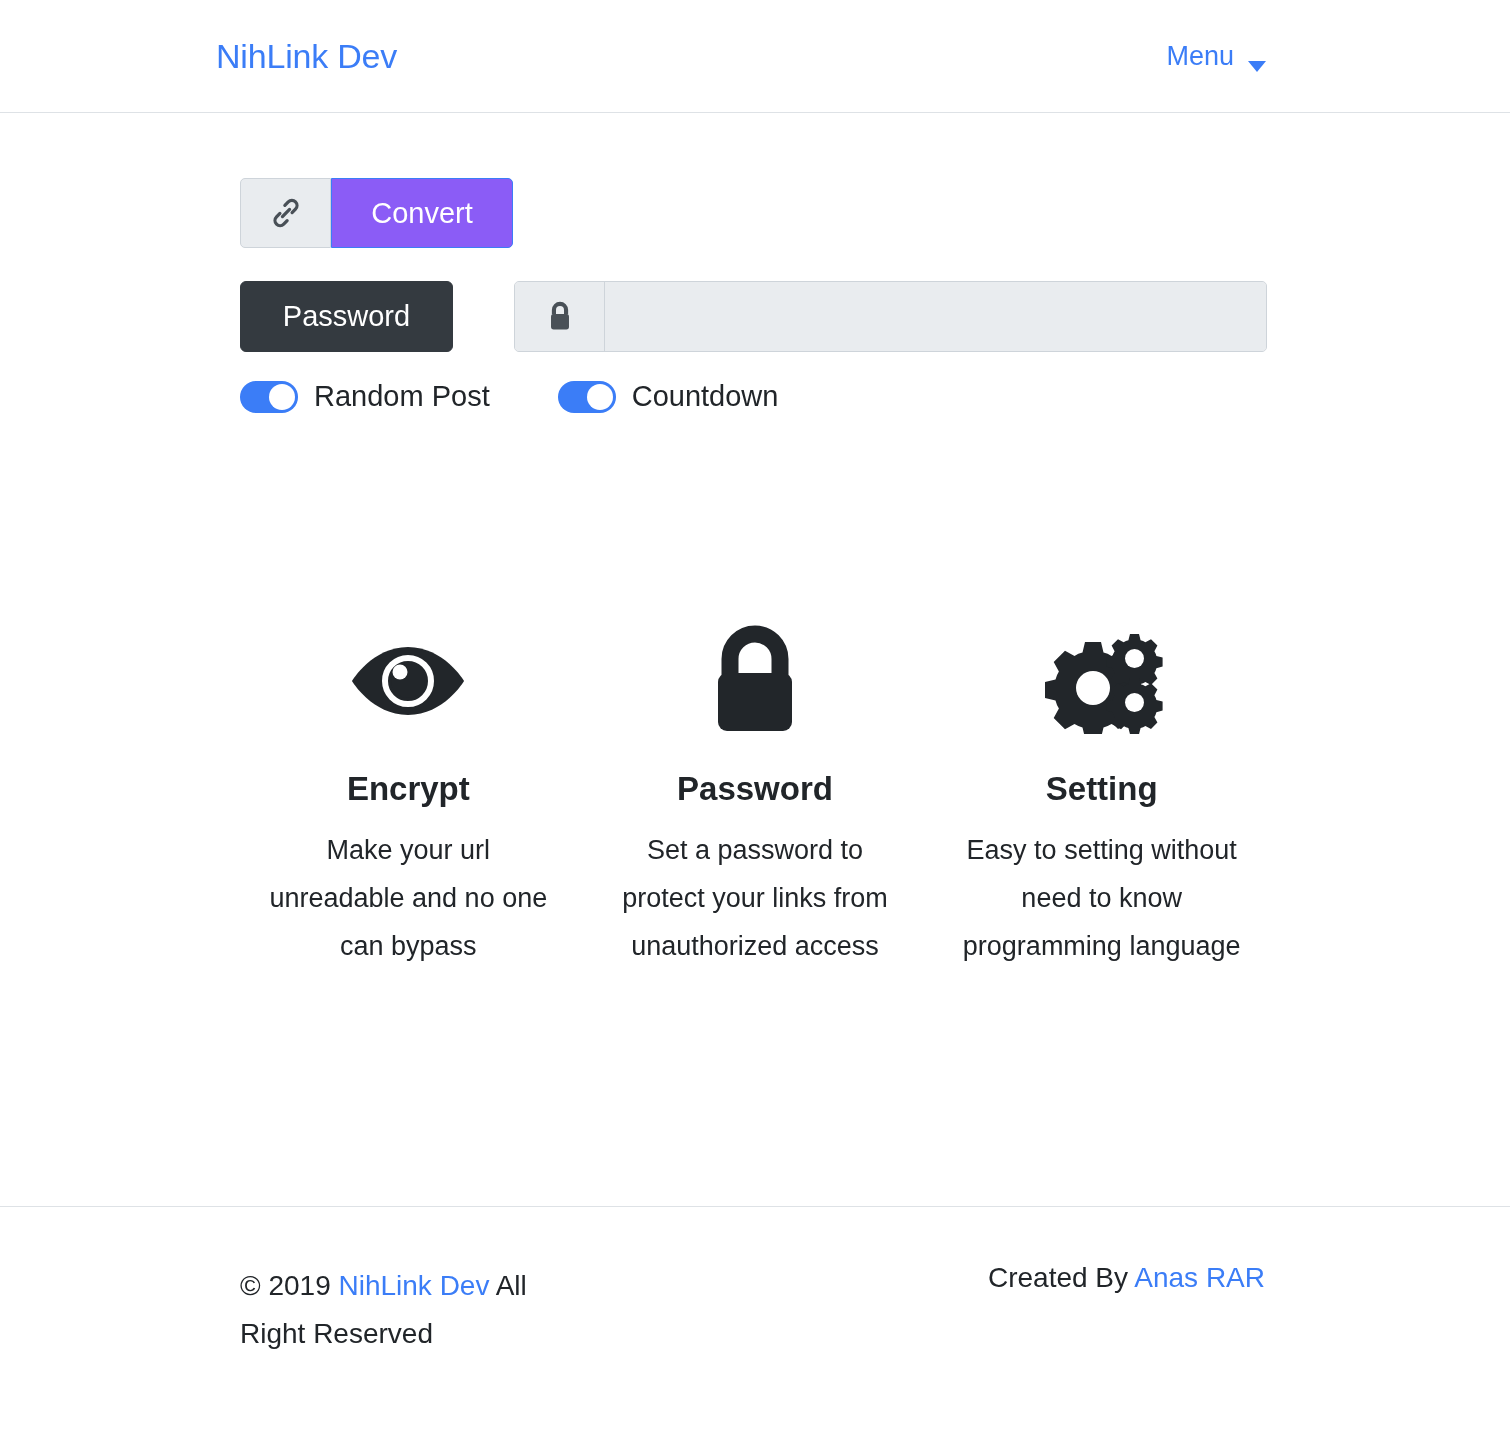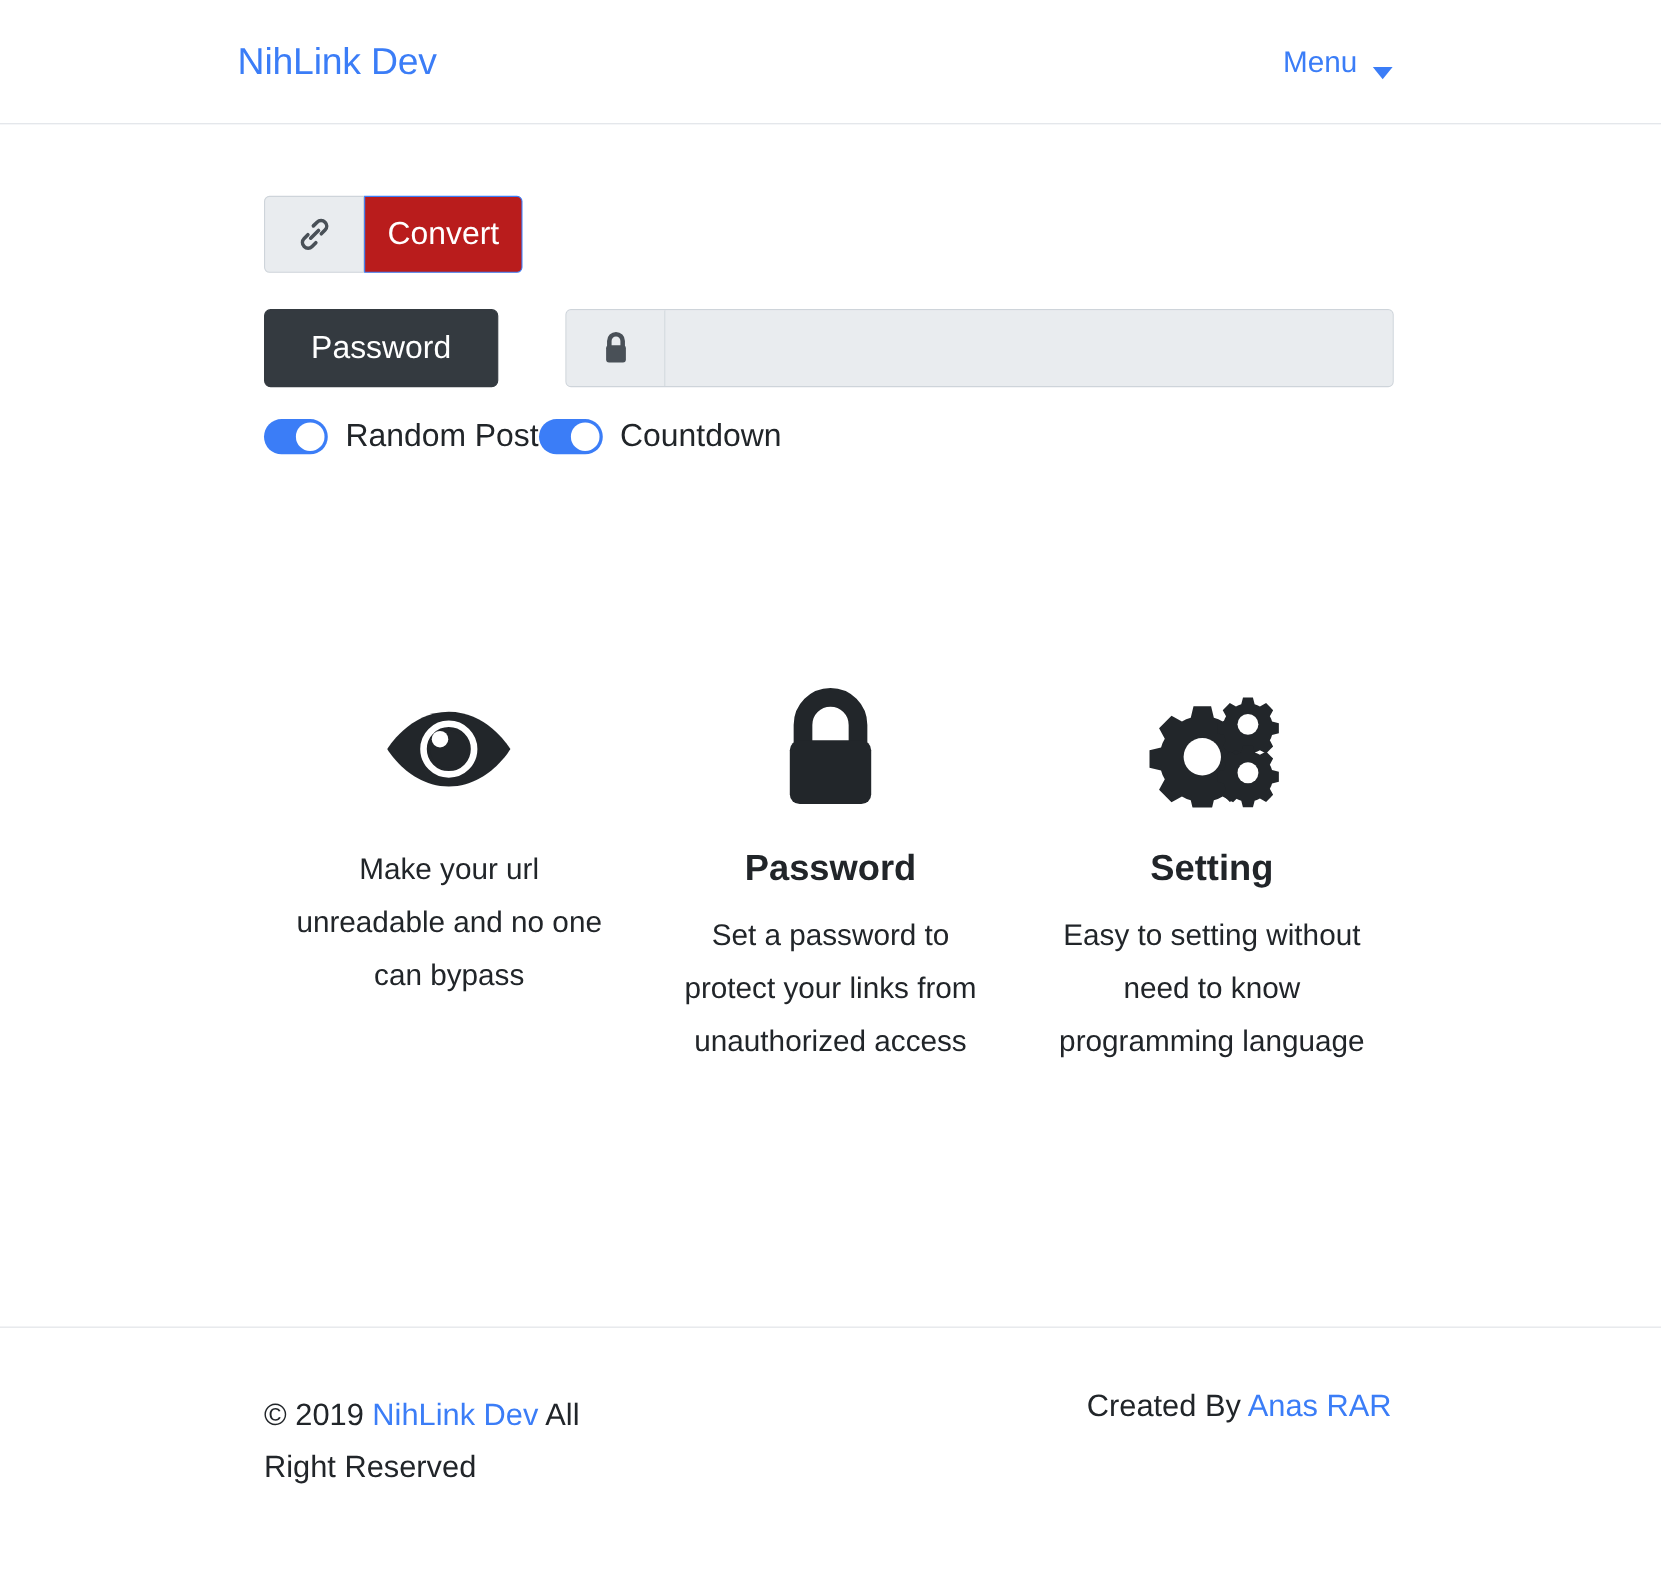--- a/index.html
+++ b/index.html
@@ -78,22 +78,22 @@
     background: #fff;
     font-size: 29px;
     padding: 0 24px;
     color: #495057;
     font-family: "Liberation Sans", sans-serif;
     outline: none;
     min-width: 0;
   }
   .ig-field::placeholder { color: #868e96; }
   .ig-btn {
-    width: 144px;
-    background: #b91c1c;
+    width: 182px;
+    background: #8b5cf6;
     color: #fff;
     border: 1px solid #3b7df7;
     border-radius: 0 5px 5px 0;
     font-size: 29px;
     font-family: "Liberation Sans", sans-serif;
     cursor: pointer;
     display: flex;
     align-items: center;
     justify-content: center;
   }
@@ -146,20 +146,21 @@
     font-family: "Liberation Sans", sans-serif;
     outline: none;
     min-width: 0;
   }
 
   
   .toggle-row {
     display: flex;
     align-items: center;
     margin-top: 28px;
+    gap: 68px;
   }
   .toggle-item {
     display: flex;
     align-items: center;
     gap: 16px;
     cursor: pointer;
   }
   .switch {
     width: 58px; height: 32px;
     border-radius: 16px;
@@ -306,20 +307,21 @@
   <div class="feature">
     <div class="feature-icon">
       <svg width="120" height="88" viewBox="0 0 120 88">
         <path d="M60 10 C24 10 4 44 4 44 C4 44 24 78 60 78 C96 78 116 44 116 44 C116 44 96 10 60 10 Z" fill="#22262a"></path>
         <circle cx="60" cy="44" r="23" fill="none" stroke="#ffffff" stroke-width="6"></circle>
         <path d="M60 28 a16 16 0 1 0 11 27 a10.5 10.5 0 1 1 -11 -27 Z" fill="#ffffff" opacity="0"></path>
         <circle cx="60" cy="44" r="17" fill="#22262a"></circle>
         <circle cx="52" cy="35" r="7.5" fill="#ffffff"></circle>
       </svg>
     </div>
+    <div class="feature-title">Encrypt</div>
     <div class="feature-desc">Make your url unreadable and no one can bypass</div>
   </div>
 
   <div class="feature">
     <div class="feature-icon">
       <svg width="94" height="112" viewBox="0 0 94 112">
         <path d="M22 54 V34 a25 25 0 0 1 50 0 V54" fill="none" stroke="#22262a" stroke-width="17"></path>
         <rect x="10" y="48" width="74" height="58" rx="9" fill="#22262a"></rect>
       </svg>
     </div>

